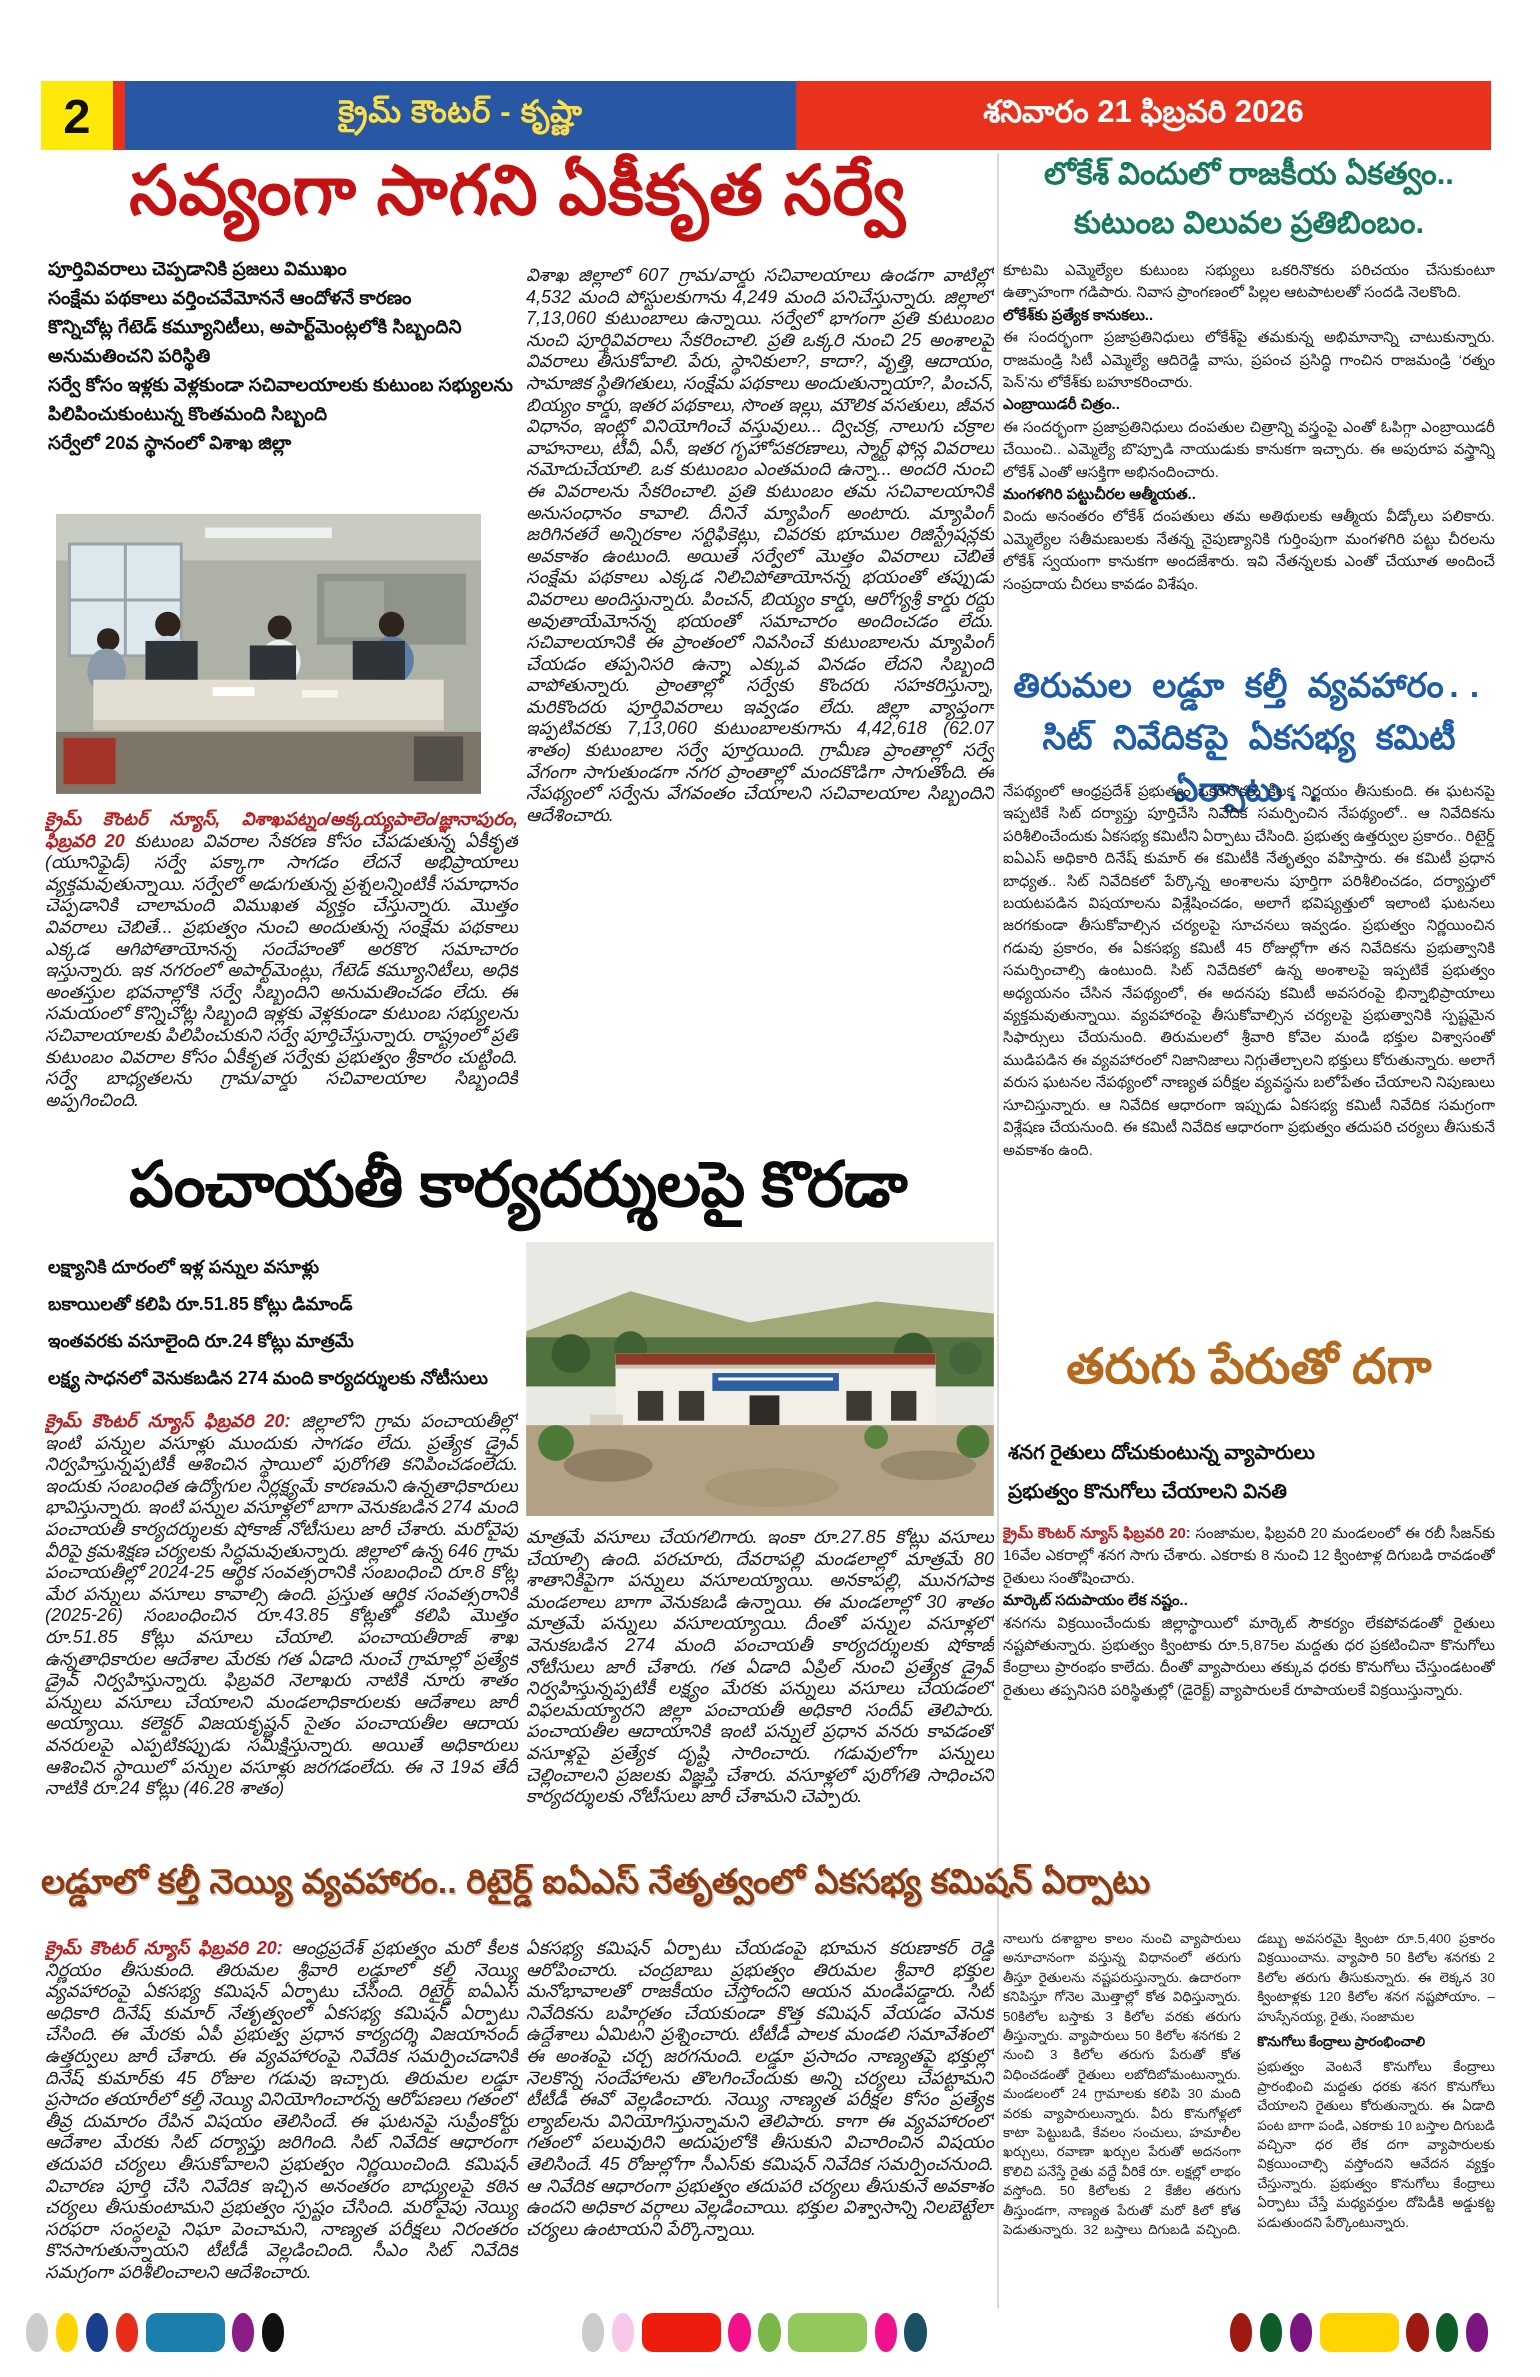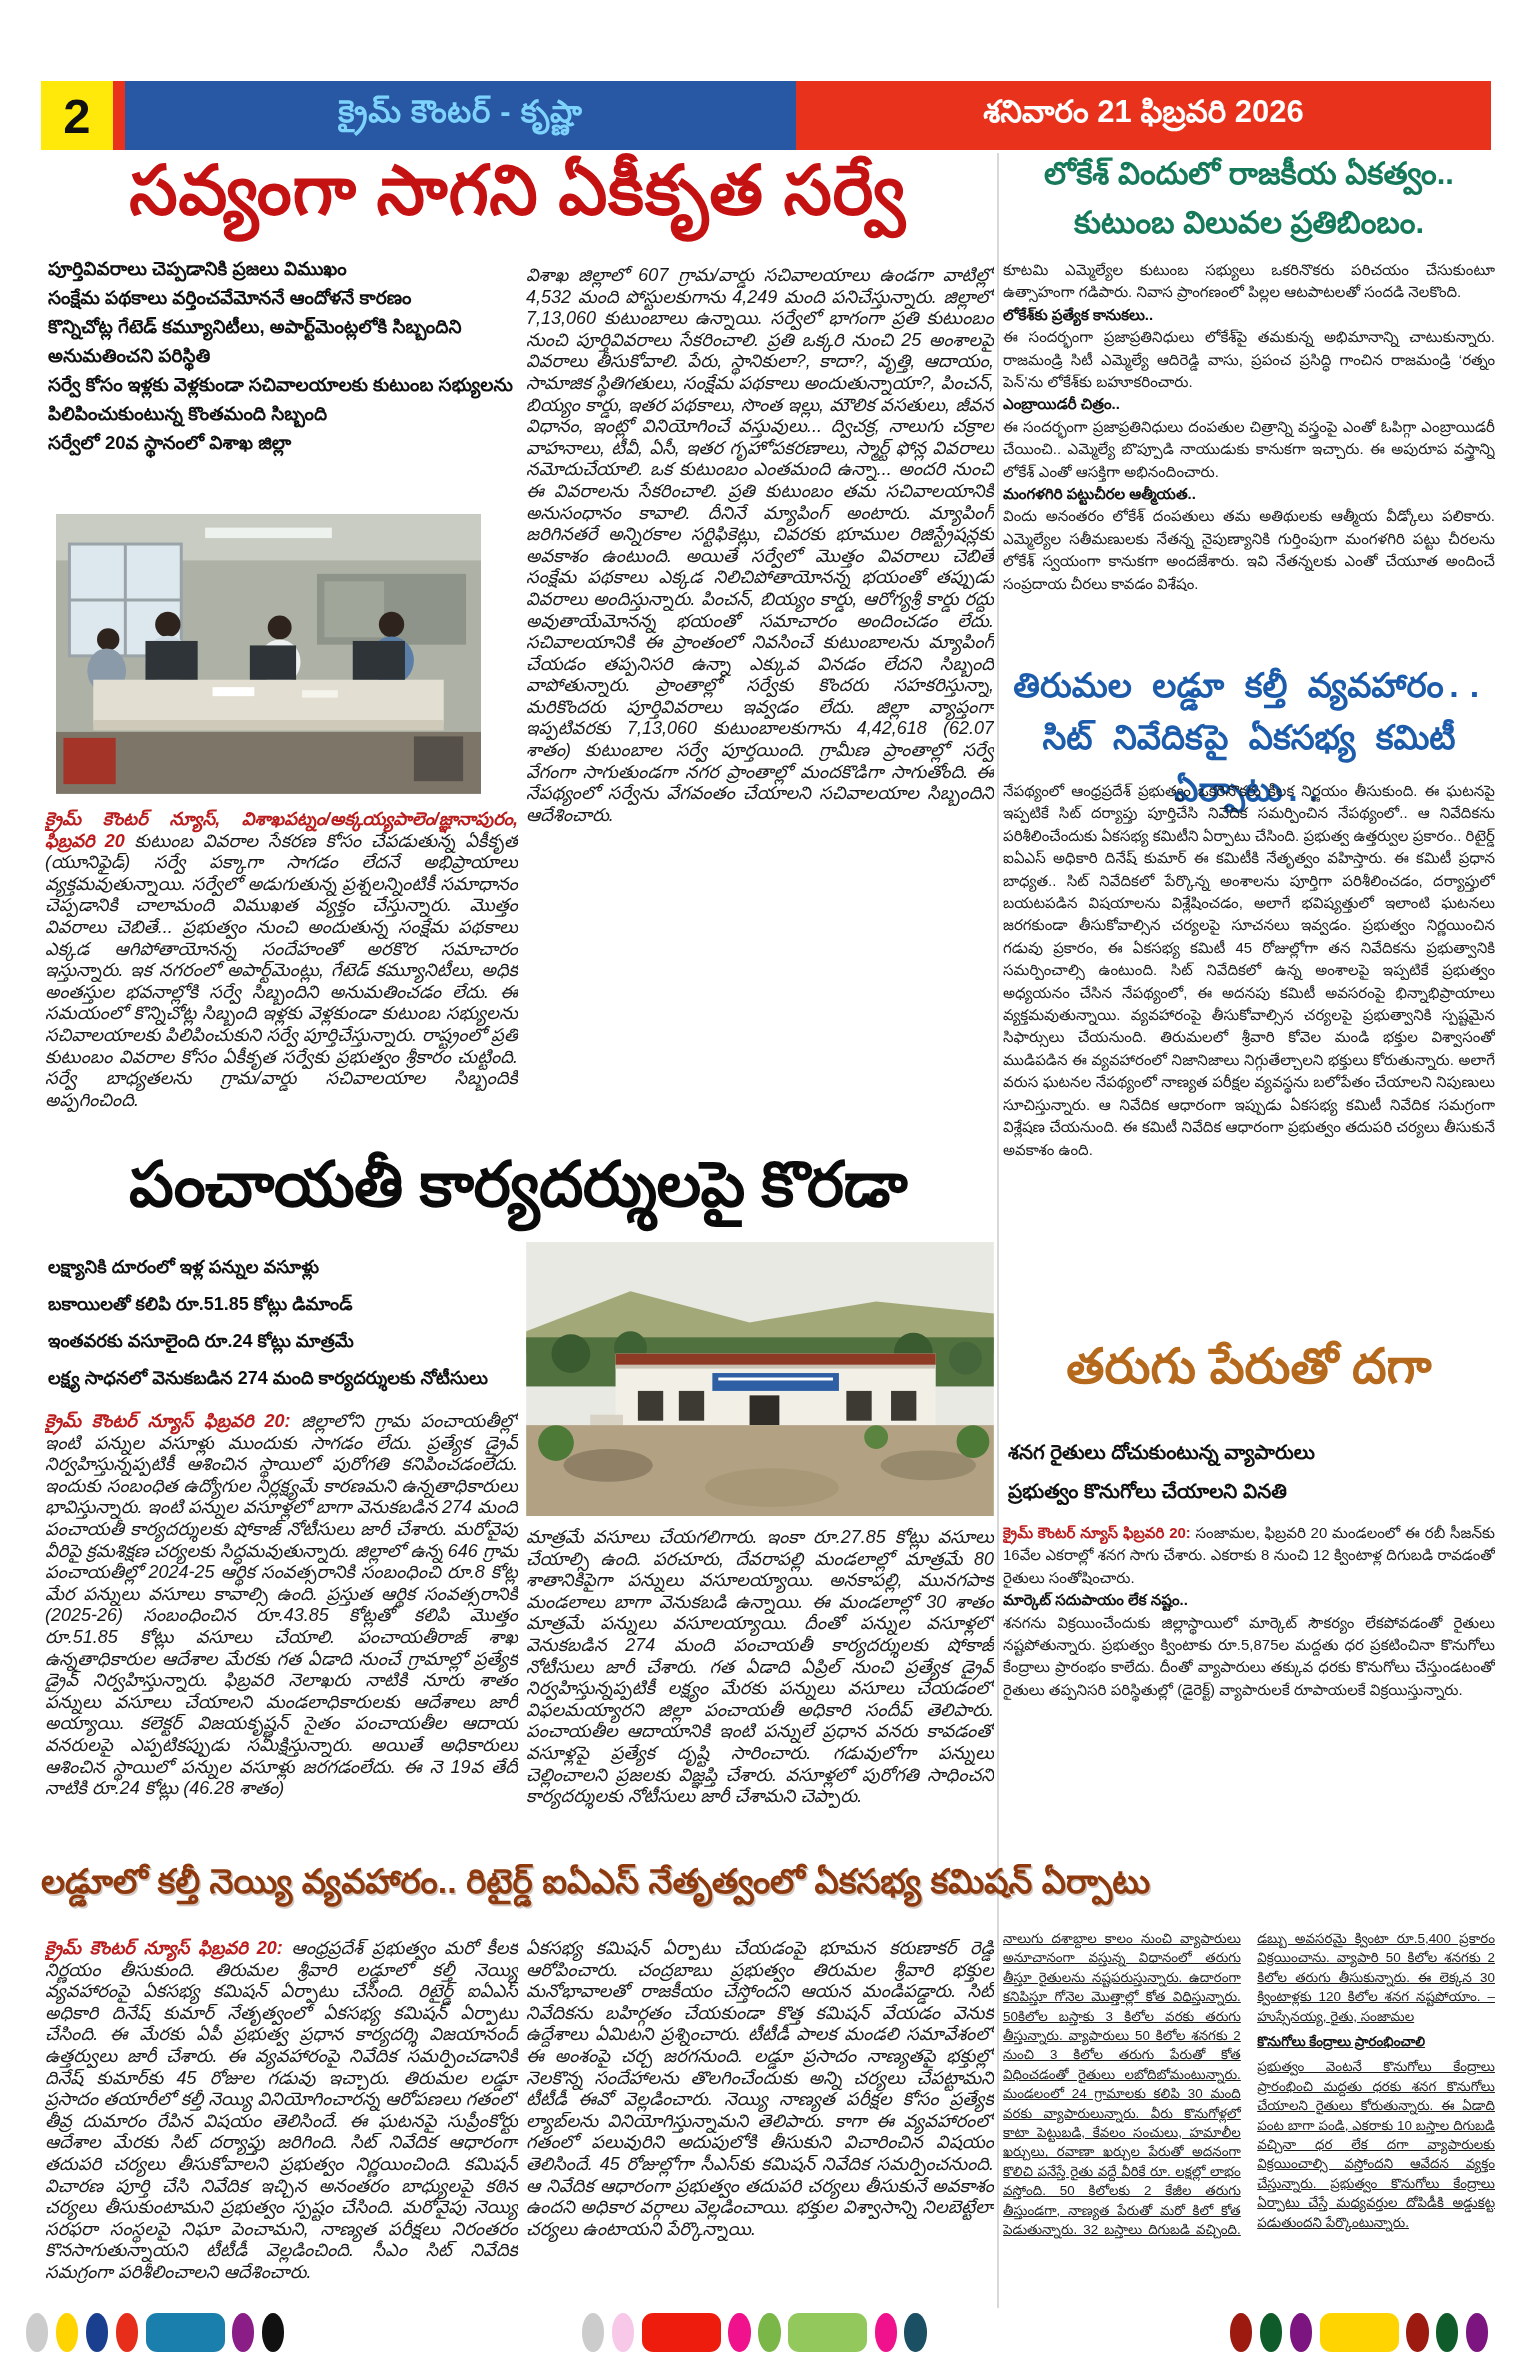--- a/index.html
+++ b/index.html
@@ -4,21 +4,21 @@
 <style>
   html,body{margin:0;padding:0;background:#ffffff;}
   .page{position:relative;width:1541px;height:2377px;background:#ffffff;overflow:hidden;
         font-family:"Liberation Sans","DejaVu Sans",sans-serif;color:#1a1a1a;}
 
   
   .masthead{position:absolute;left:41px;top:81px;width:1450px;height:69px;display:flex;}
   .mh-num{width:72px;background:#ffe90a;color:#111;font-size:49px;font-weight:bold;
           display:flex;align-items:center;justify-content:center;}
   .mh-sep{width:12px;background:#e8321c;}
-  .mh-title{width:671px;background:#2857a4;color:#7dd3fc;font-size:31px;font-weight:bold;
+  .mh-title{width:671px;background:#2857a4;color:#fde047;font-size:31px;font-weight:bold;
             display:flex;align-items:center;justify-content:center;letter-spacing:0.7px;}
   .mh-date{flex:1;background:#e8321c;color:#ffffff;font-size:31px;font-weight:bold;
            display:flex;align-items:center;justify-content:center;}
 
   
   .h-main{position:absolute;left:41px;top:151px;width:953px;height:97px;
           font-size:69px;font-weight:bold;color:#c41111;text-align:center;
           white-space:nowrap;letter-spacing:0.7px;}
   .leads{position:absolute;left:48px;top:254px;width:471px;height:245px;overflow:hidden;}
   .leads div{font-size:18.6px;font-weight:bold;line-height:29px;color:#111;}
@@ -52,21 +52,21 @@
   .rb-lokesh{top:259px;height:377px;}
   .h-blue{position:absolute;left:1003px;top:662px;width:492px;height:112px;
           font-size:34px;font-weight:bold;color:#1c5cab;text-align:center;line-height:52px;font-family:Liberation Mono, monospace;}
   .rb-sit{top:780px;height:522px;}
   .h-orange{position:absolute;left:1003px;top:1338px;width:492px;height:72px;
             font-size:49px;font-weight:bold;color:#b5691d;text-align:center;white-space:nowrap;}
   .tarugu-subs{position:absolute;left:1008px;top:1433px;width:485px;height:83px;overflow:hidden;}
   .tarugu-subs div{font-size:20px;font-weight:bold;line-height:39px;color:#111;}
   .rb-tarugu1{top:1522px;height:403px;}
   .rb-tarugu2{top:1929px;height:382px;column-count:2;column-gap:16.4px;
-              font-size:13.4px;line-height:19.4px;text-decoration:underline;}
+              font-size:13.4px;line-height:19.4px;}
   .rb-tarugu2 p{margin:0 0 6px 0;}
 
   
   .photo{position:absolute;display:block;}
   .photo-office{left:56px;top:514px;}
   .photo-building{left:526px;top:1242px;}
 
   
   .dots{position:absolute;top:2313px;height:40px;white-space:nowrap;}
   .dots-g1{left:26px;} .dots-g2{left:582px;} .dots-g3{left:1230px;}

